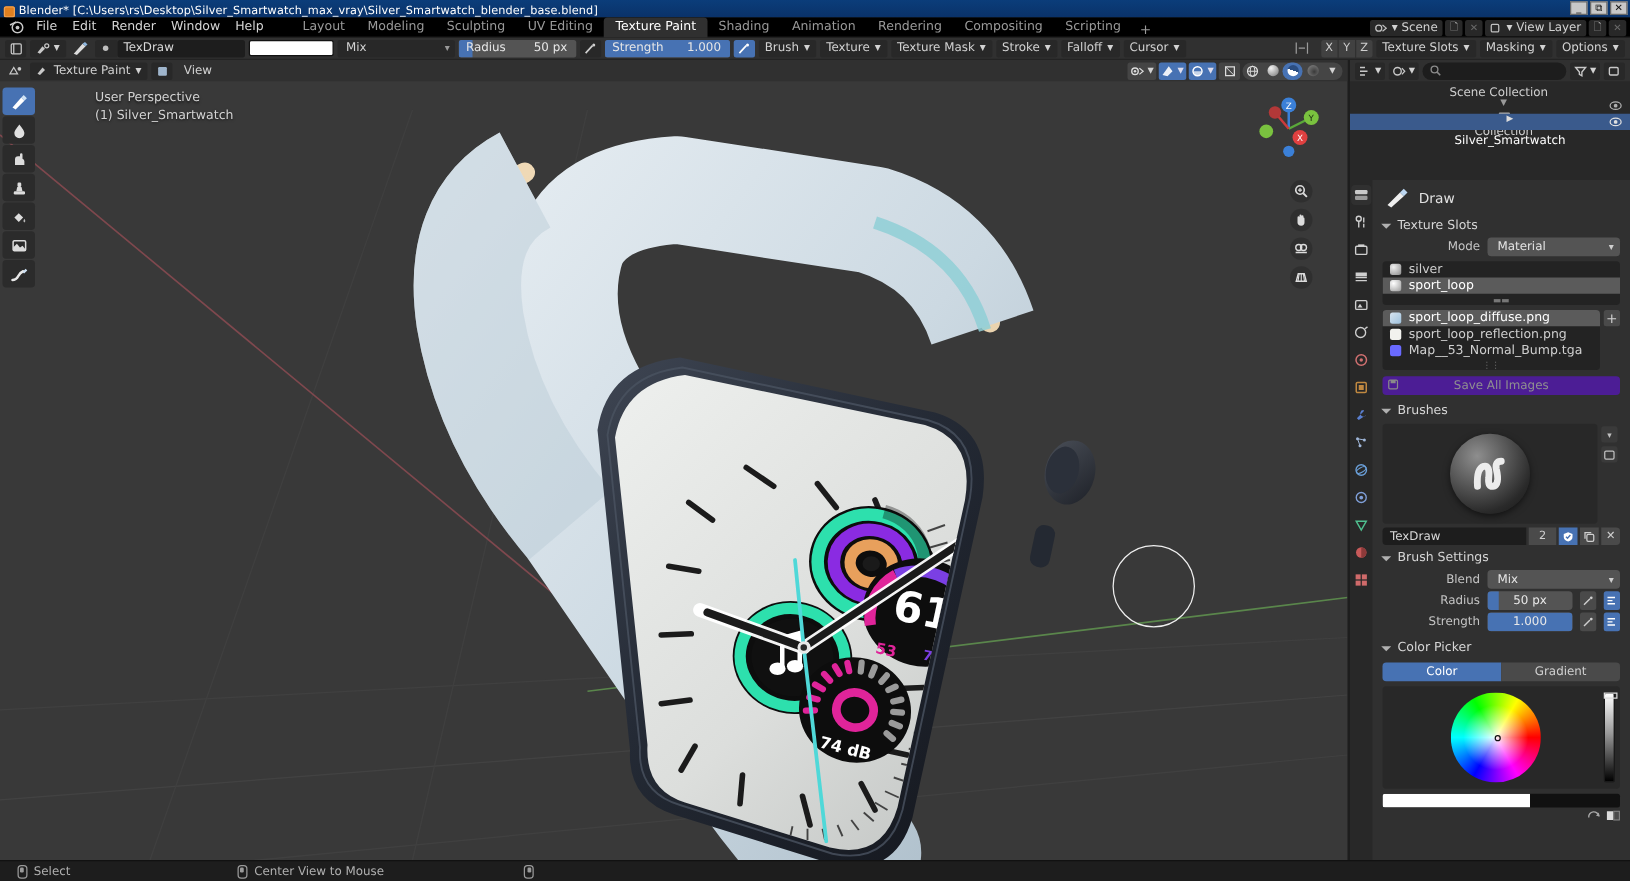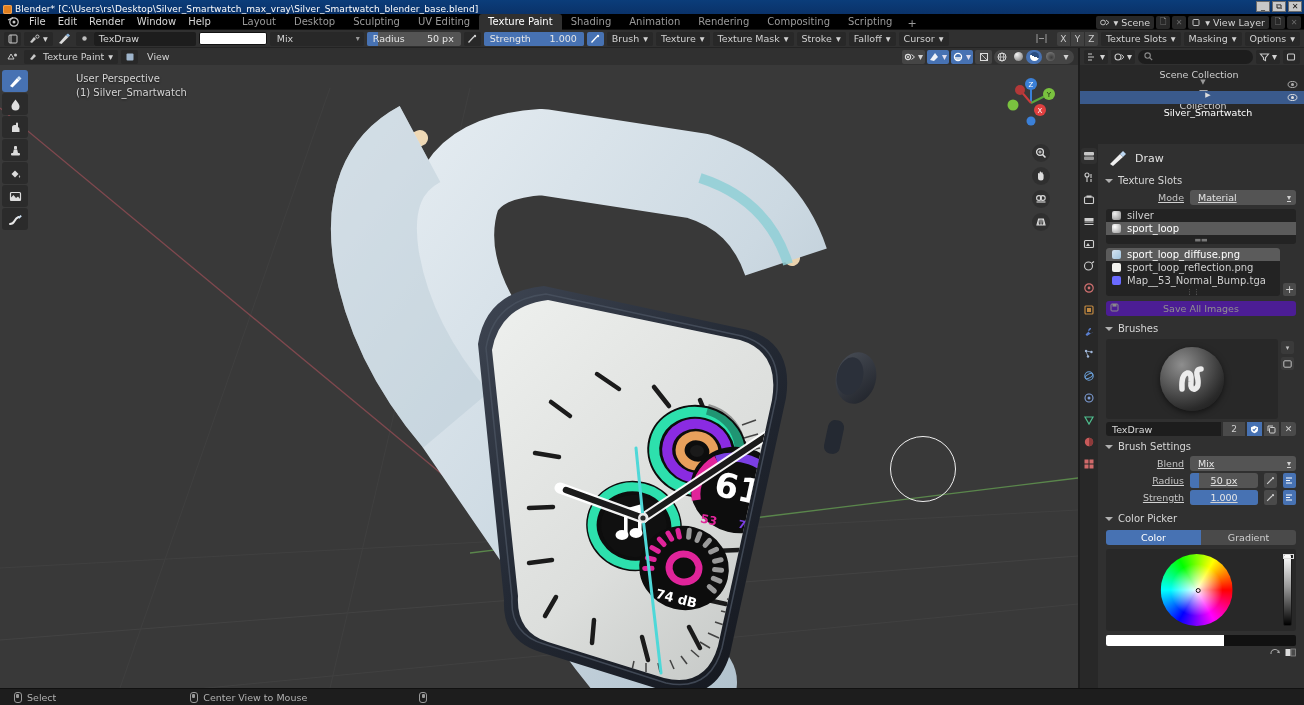--- a/index.html
+++ b/index.html
@@ -221,21 +221,21 @@
     display: flex; align-items: center; gap: 7px; padding: 6px 0 6px 10px;
     font-size: 11px; color: #e2e2e2;
   }
   .panel-head {
     display: flex; align-items: center; gap: 5px; height: 15px; padding-left: 7px;
     font-size: 10px; color: #d6d6d6;
   }
   .tri { width: 0; height: 0; border-left: 4px solid #b0b0b0; border-top: 3px solid transparent; border-bottom: 3px solid transparent; }
   .tri.open { border-left: 4px solid transparent; border-right: 4px solid transparent; border-top: 4px solid #b0b0b0; border-bottom: none; }
   .row {
-    display: flex; align-items: center; height: 15px; margin: 2px 8px; gap: 6px; font-size: 9.5px; text-decoration: underline;
+    display: flex; align-items: center; height: 15px; margin: 2px 8px; gap: 6px; font-size: 9.5px;
   }
   .row .lab { width: 78px; text-align: right; color: #c4c4c4; flex: 0 0 auto; }
   .row .ctrl { flex: 1; }
   .sel-dd {
     height: 15px; background: #545454; border-radius: 3px; display: flex; align-items: center;
     justify-content: space-between; padding: 0 5px 0 8px; font-size: 9.5px; color: #e4e4e4;
   }
   .listbox {
     margin: 4px 8px; background: #232323; border-radius: 3px; overflow: hidden;
   }
@@ -350,21 +350,21 @@
         </svg>
     </div>
     <div class="menu-item">File</div>
     <div class="menu-item">Edit</div>
     <div class="menu-item">Render</div>
     <div class="menu-item">Window</div>
     <div class="menu-item">Help</div>
 
     <div class="ws-tabs">
       <div class="ws-tab">Layout</div>
-      <div class="ws-tab">Desktop</div>
+      <div class="ws-tab">Modeling</div>
       <div class="ws-tab">Sculpting</div>
       <div class="ws-tab">UV Editing</div>
       <div class="ws-tab active">Texture Paint</div>
       <div class="ws-tab">Shading</div>
       <div class="ws-tab">Animation</div>
       <div class="ws-tab">Rendering</div>
       <div class="ws-tab">Compositing</div>
       <div class="ws-tab">Scripting</div>
       <div class="ws-add">+</div>
     </div>
@@ -1048,21 +1048,21 @@
           <span class="lb-sw" style="background:radial-gradient(circle at 32% 30%, #efefef, #8a8a8a)"></span>
           <span>silver</span>
         </div>
         <div class="lb-row sel">
           <span class="lb-sw" style="background:radial-gradient(circle at 32% 30%, #ffffff, #9a9a9a)"></span>
           <span>sport_loop</span>
         </div>
         <div class="lb-grip">▬▬</div>
       </div>
 
-      <div style="display:flex;align-items:flex-end;margin:4px 8px;gap:3px;">
+      <div style="display:flex;align-items:flex-start;margin:4px 8px;gap:3px;">
         <div class="listbox" style="flex:1;margin:0">
           <div class="lb-row sel">
             <span class="lb-sw" style="background:linear-gradient(135deg,#d7e4f0,#9fc2dd)"></span>
             <span>sport_loop_diffuse.png</span>
           </div>
           <div class="lb-row">
             <span class="lb-sw" style="background:#f2f2ee"></span>
             <span>sport_loop_reflection.png</span>
           </div>
           <div class="lb-row">

